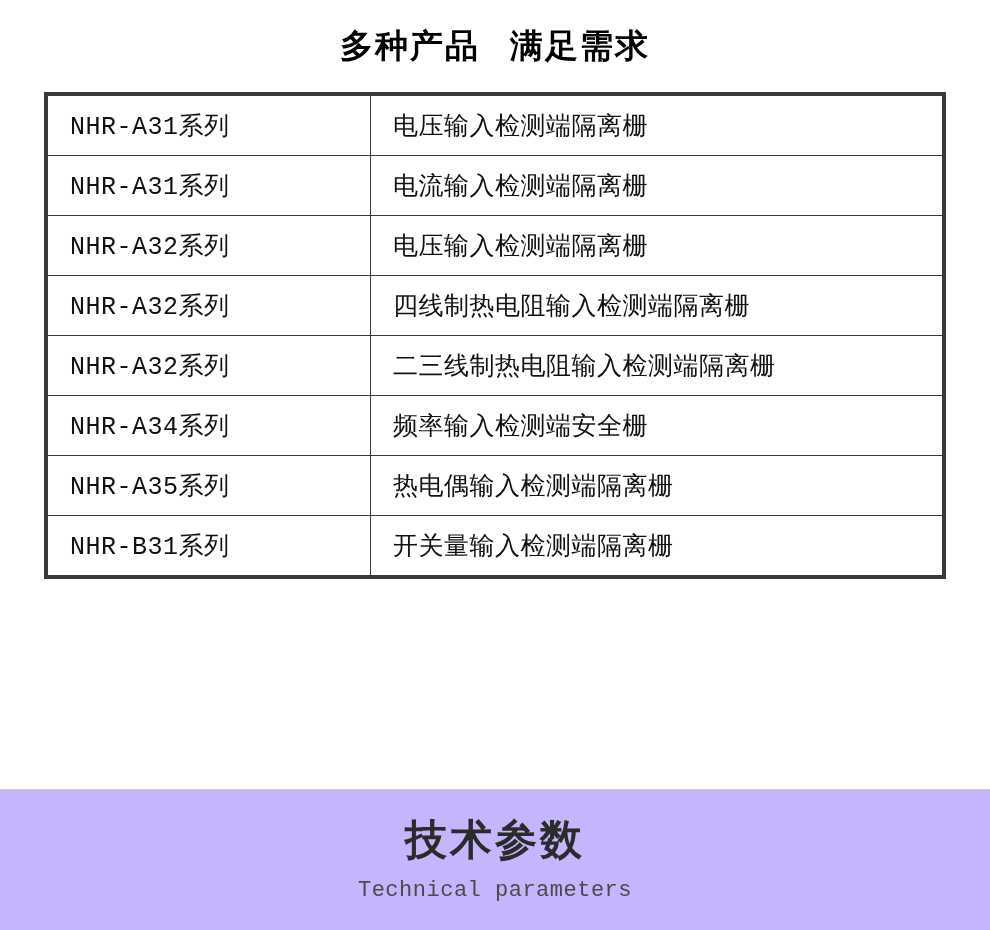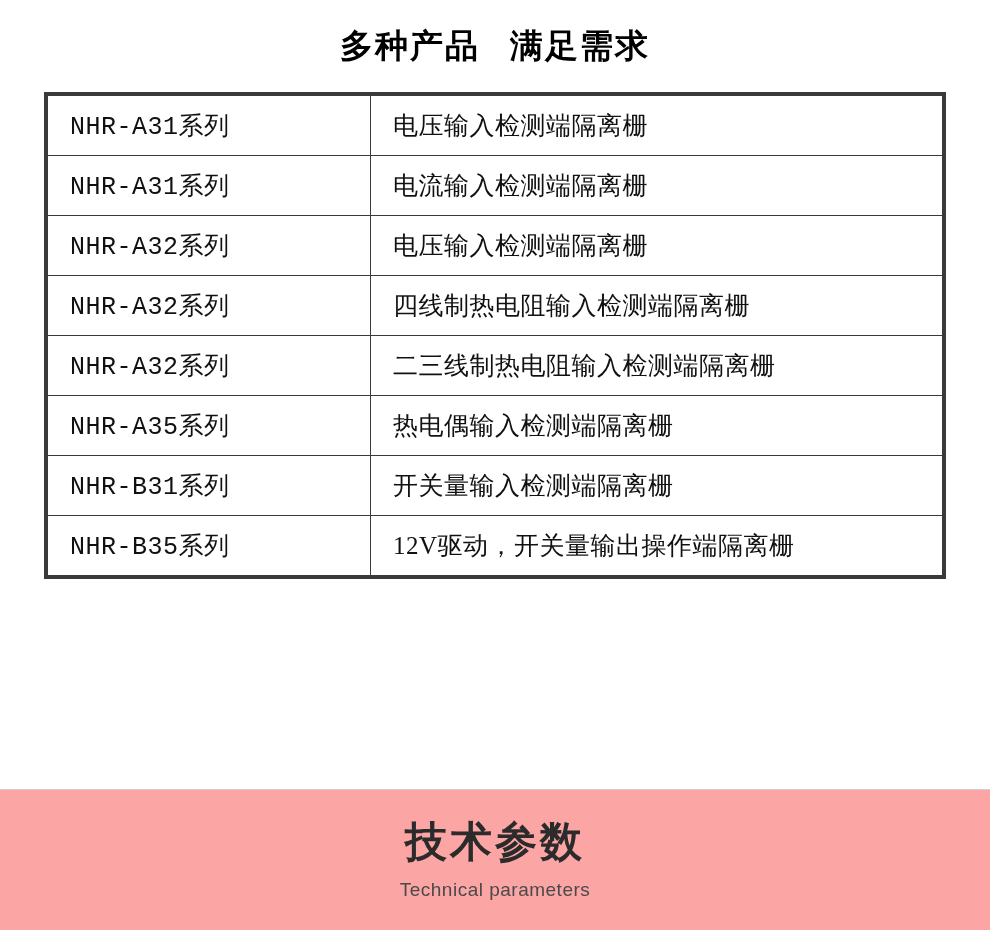--- a/index.html
+++ b/index.html
@@ -71,42 +71,42 @@
     font-family: "Liberation Serif", serif;
     letter-spacing: 0.5px;
   }
 
   .band {
     position: absolute;
     left: 0;
     bottom: 0;
     width: 990px;
     height: 140px;
-    background: #fca5a5;
+    background: #c4b5fd;
     border-top: 1px solid #cfcfcf;
   }
   .band-inner {
     width: 100%;
     height: 100%;
     display: flex;
     flex-direction: column;
     align-items: center;
     justify-content: center;
   }
   .band-cn {
     font-family: "Liberation Sans", sans-serif;
     font-weight: bold;
     font-size: 42px;
     color: #2b2b2b;
     letter-spacing: 3px;
     line-height: 1.1;
   }
   .band-en {
-    font-family: Liberation Sans, sans-serif;
-    font-size: 19px;
+    font-family: Liberation Mono, monospace;
+    font-size: 22px;
     color: #4a4a4a;
     letter-spacing: 0.5px;
     margin-top: 14px;
   }
 </style>
 </head>
 <body>
 
 <div class="page">
 
@@ -131,30 +131,30 @@
         </tr>
         <tr>
           <td class="col-model">NHR-A32系列</td>
           <td class="col-desc">四线制热电阻输入检测端隔离栅</td>
         </tr>
         <tr>
           <td class="col-model">NHR-A32系列</td>
           <td class="col-desc">二三线制热电阻输入检测端隔离栅</td>
         </tr>
         <tr>
+          <td class="col-model">NHR-A34系列</td>
+          <td class="col-desc">频率输入检测端安全栅</td>
+        </tr>
+        <tr>
           <td class="col-model">NHR-A35系列</td>
           <td class="col-desc">热电偶输入检测端隔离栅</td>
         </tr>
         <tr>
           <td class="col-model">NHR-B31系列</td>
           <td class="col-desc">开关量输入检测端隔离栅</td>
-        </tr>
-        <tr>
-          <td class="col-model">NHR-B35系列</td>
-          <td class="col-desc">12V驱动，开关量输出操作端隔离栅</td>
         </tr>
       </tbody>
     </table>
   </div>
 
   <div class="band">
     <div class="band-inner">
       <div class="band-cn">技术参数</div>
       <div class="band-en">Technical parameters</div>
     </div>

